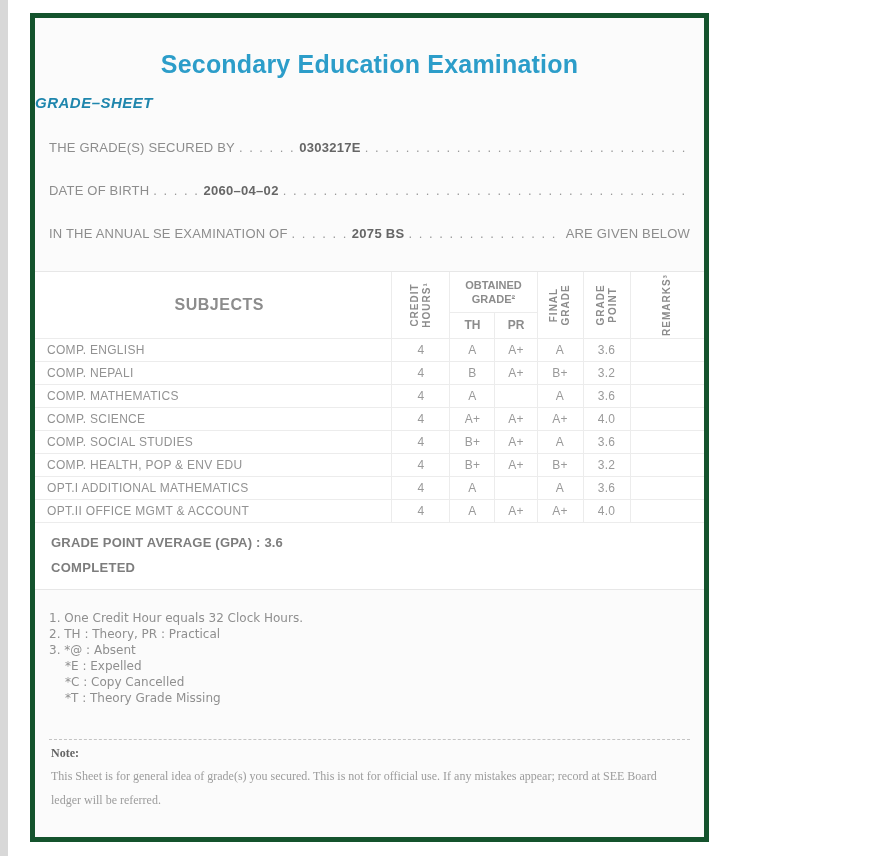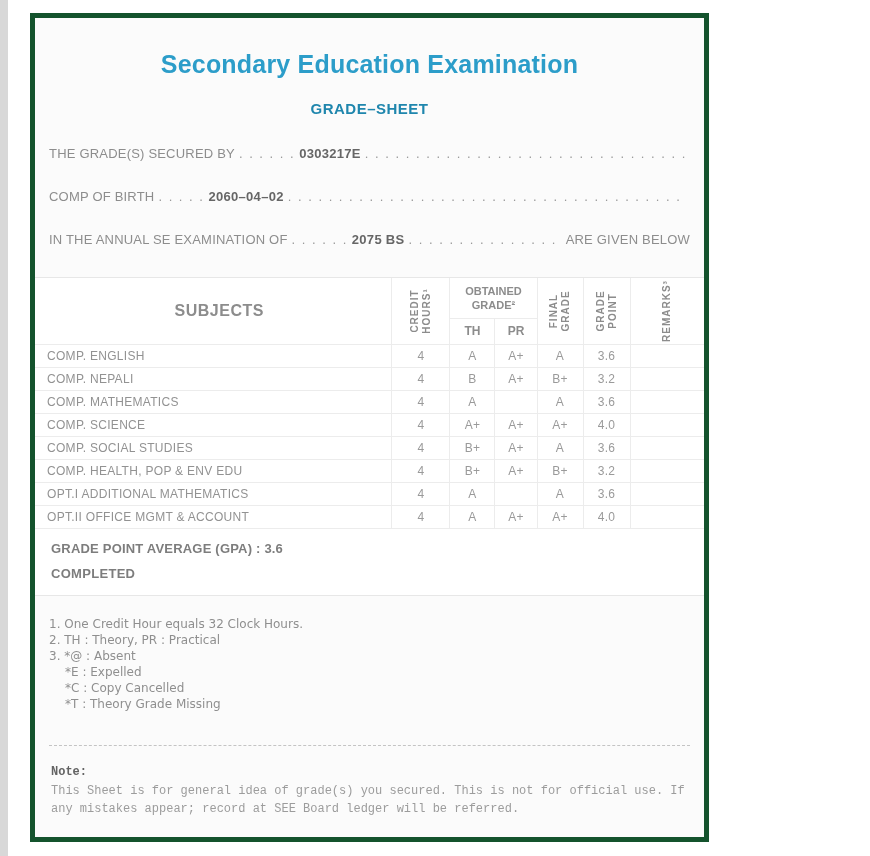--- a/index.html
+++ b/index.html
@@ -23,25 +23,26 @@
     overflow: hidden;
   }
   .title {
     padding-top: 32px;
     text-align: center;
     font-size: 25px; font-weight: bold;
     color: #2c9dc9;
     letter-spacing: 0.2px;
   }
   .subtitle {
-    margin-top: 21px;
-    text-align: center;
+    margin-top: 15px;
+    text-align: left;
     font-size: 15px; font-weight: bold;
     color: #1f86ad;
     letter-spacing: 0.5px;
+    font-style: italic;
   }
   .info { margin: 29px 14px 0 14px; }
   .info-line {
     display: flex; align-items: baseline;
     font-size: 13px; color: #8d8d8d;
     letter-spacing: 0.2px;
     white-space: nowrap;
   }
   .info-line + .info-line { margin-top: 28px; }
   .info-line .dots { color: #9a9a9a; letter-spacing: 1.5px; margin: 0 4px; }
@@ -80,43 +81,43 @@
 
   .summary { padding: 12px 16px 14px 16px; }
   .gpa { font-size: 13px; font-weight: bold; color: #7d7d7d; letter-spacing: 0.2px; }
   .completed { margin-top: 10px; font-size: 13px; font-weight: bold; color: #7d7d7d; letter-spacing: 0.3px; }
 
   .footnotes { margin: 20px 14px 0 14px; font-family: "DejaVu Sans", sans-serif; font-size: 12px; color: #8f8f8f; line-height: 16px; }
   .footnote.indent { padding-left: 16px; }
 
   .separator { margin: 33px 14px 0 14px; border-top: 1px dashed #c4c4c4; height: 0; }
 
-  .note { margin-top: 19px; padding: 0 16px; font-family: Liberation Mono, monospace; }
+  .note { margin-top: 6px; padding: 0 16px; font-family: Liberation Serif, serif; }
   .note-title { font-size: 12px; font-weight: bold; color: #646464; }
-  .note-body { margin-top: 3px; font-size: 12px; color: #9c9c9c; line-height: 18px; }
+  .note-body { margin-top: 3px; font-size: 12px; color: #9c9c9c; line-height: 24px; }
 </style>
 </head>
 <body>
 
 <div class="left-strip"></div>
 
 <div class="card">
 
   <div class="title">Secondary Education Examination</div>
   <div class="subtitle">GRADE–SHEET</div>
 
   <div class="info">
     <div class="info-line">
       <span class="lbl">THE GRADE(S) SECURED BY</span>
       <span class="dots">. . . . . .</span>
       <span class="val">0303217E</span>
       <span class="fill">. . . . . . . . . . . . . . . . . . . . . . . . . . . . . . . . . . . . . . . . . . . . . . . . . . . . . . . . . . . . . . . . . . . . . . . . . . . . . . . . . . . . . . . . . . . . . . . . . . . . . . . . . . . . . . . . . . . . . . . . . . . . . . . . . . . . . . . .</span>
     </div>
     <div class="info-line">
-      <span class="lbl">COMP OF BIRTH</span>
+      <span class="lbl">DATE OF BIRTH</span>
       <span class="dots">. . . . .</span>
       <span class="val">2060–04–02</span>
       <span class="fill">. . . . . . . . . . . . . . . . . . . . . . . . . . . . . . . . . . . . . . . . . . . . . . . . . . . . . . . . . . . . . . . . . . . . . . . . . . . . . . . . . . . . . . . . . . . . . . . . . . . . . . . . . . . . . . . . . . . . . . . . . . . . . . . . . . . . . . . .</span>
     </div>
     <div class="info-line">
       <span class="lbl">IN THE ANNUAL SE EXAMINATION OF</span>
       <span class="dots">. . . . . .</span>
       <span class="val">2075 BS</span>
       <span class="fill">. . . . . . . . . . . . . . . . . . . . . . . . . . . . . . . . . . . . . . . . . . . . . . . . . . . . . . . . . . . . . . . . . . . . . . . . . . . . . . . . . . . . . . . . . . . . . . . . . . . . . . . . . . . . . . . . . . . . . . . . . . . . . . . . . . . . . . . .</span>
       <span class="suffix">ARE GIVEN BELOW</span>

